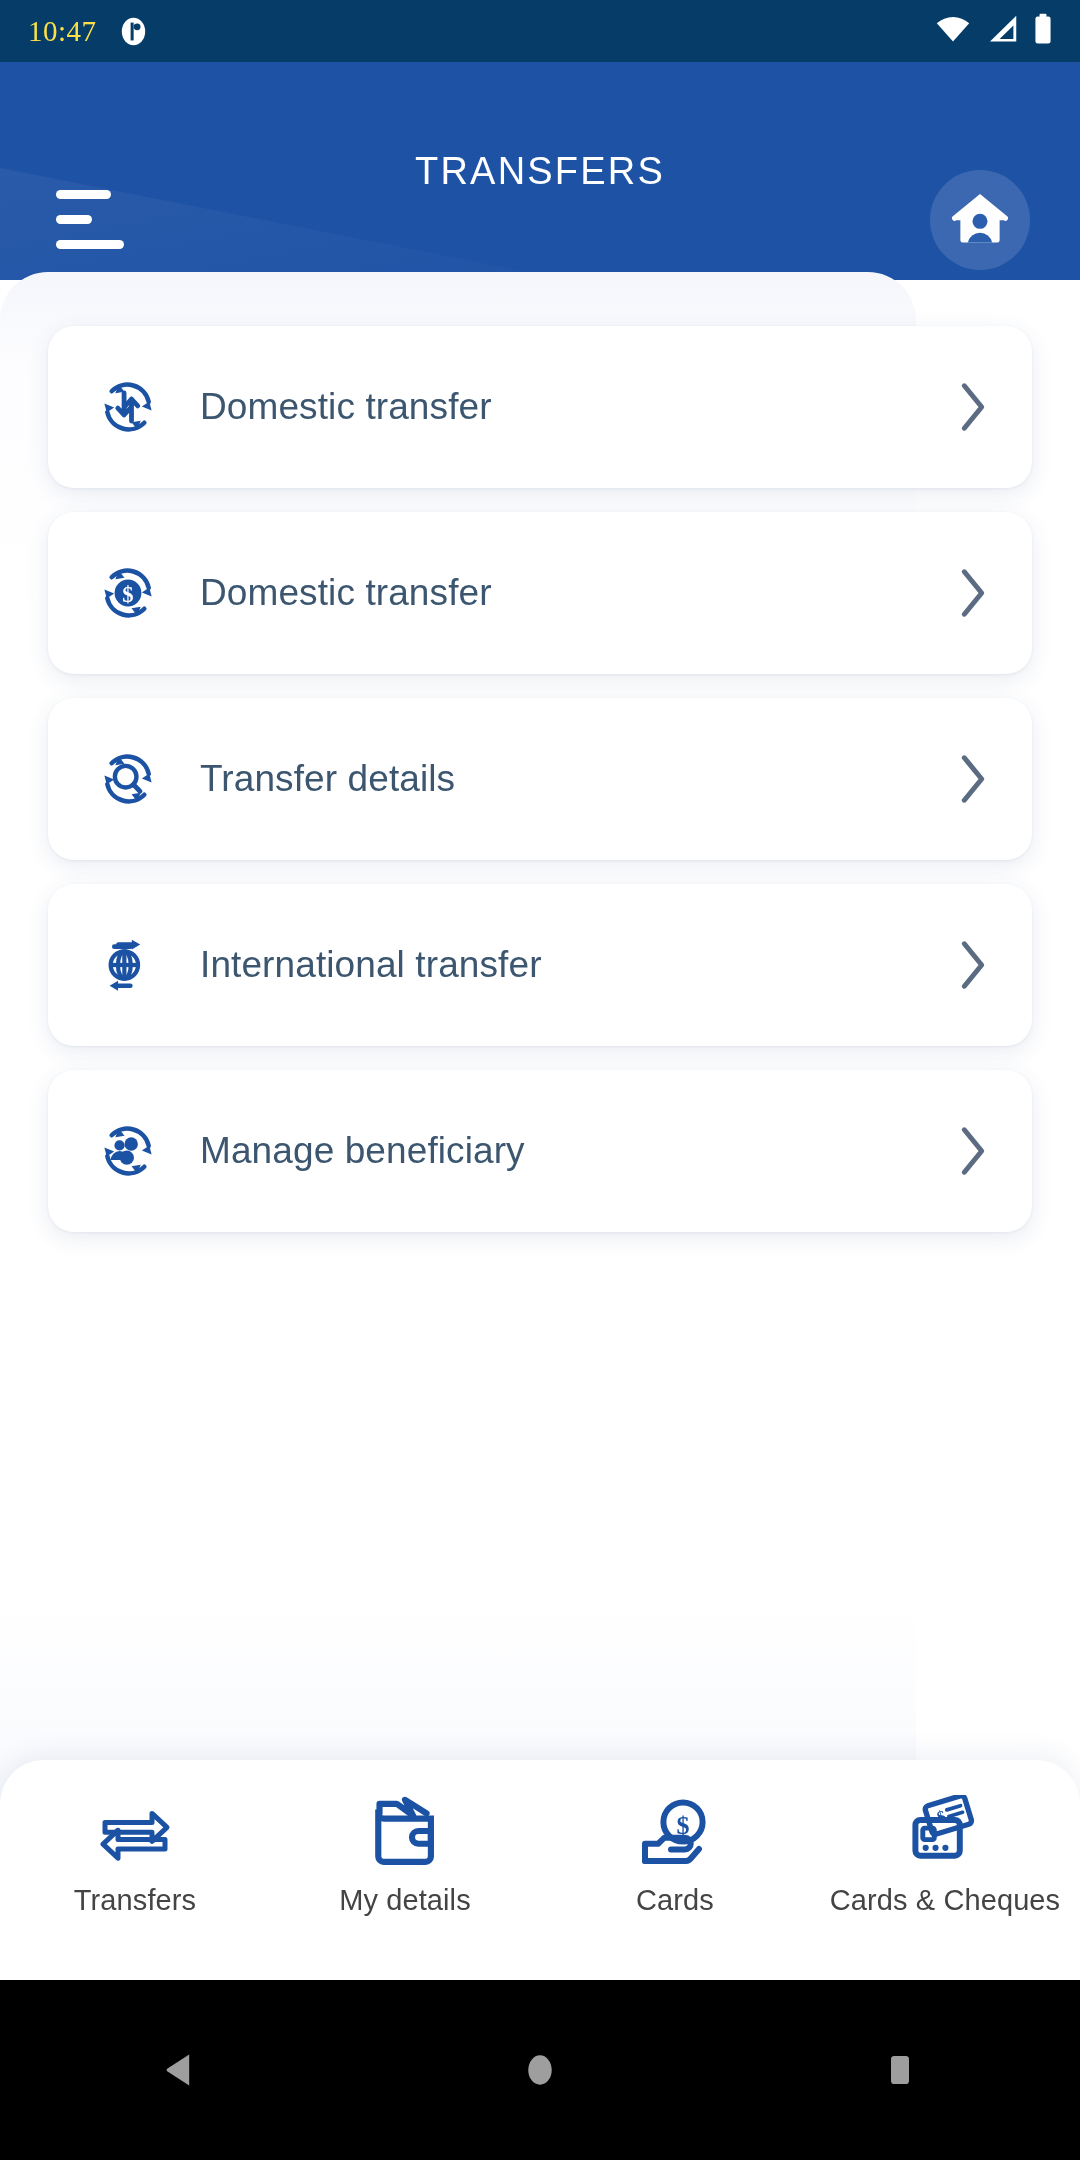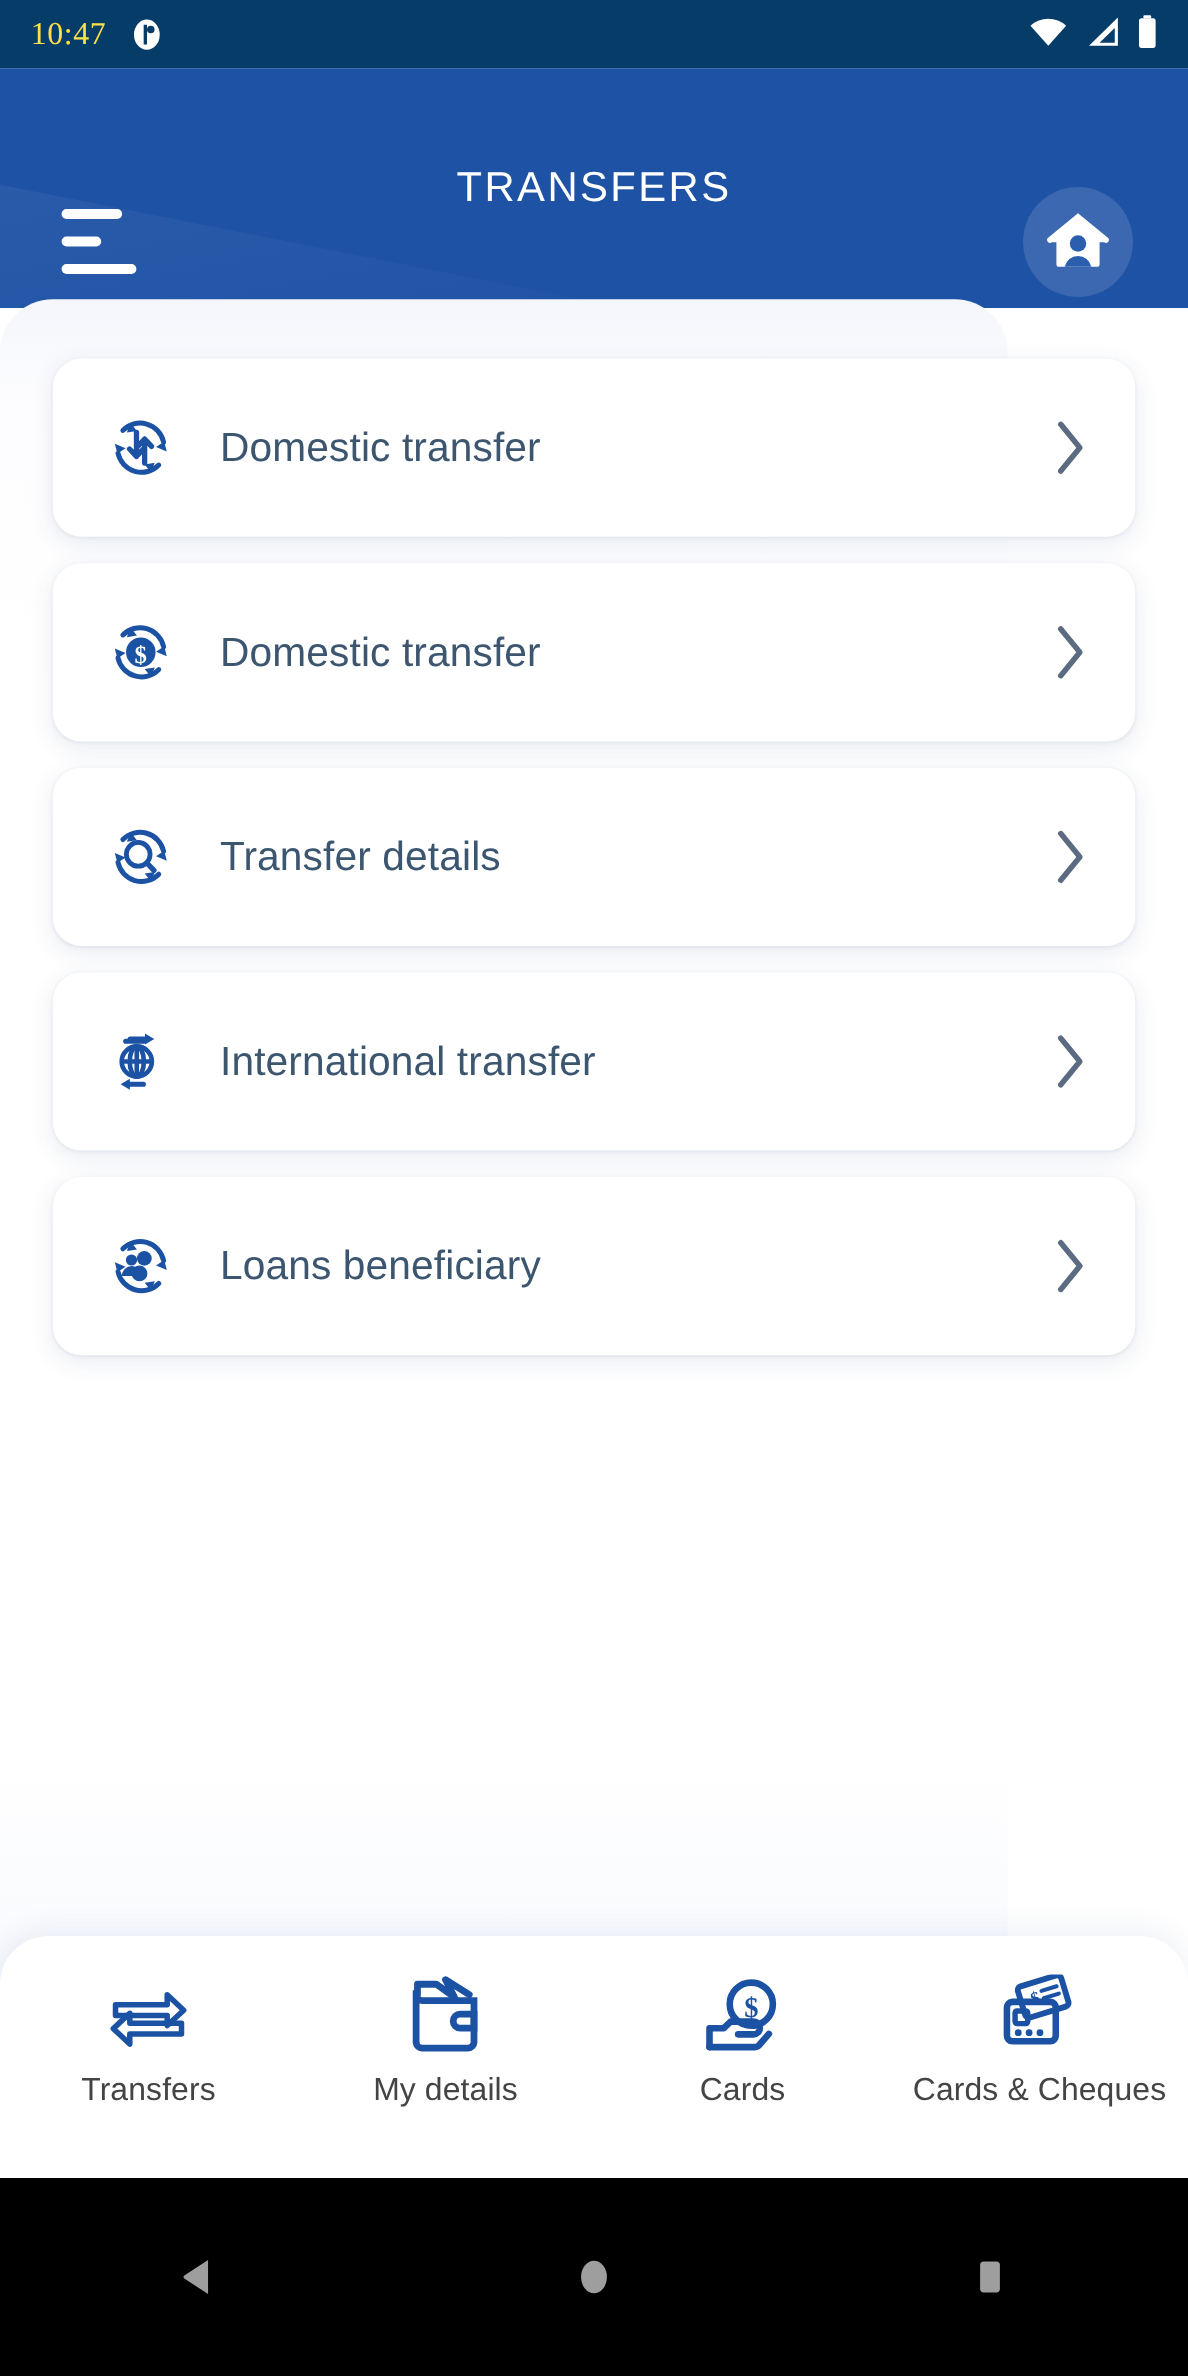--- a/index.html
+++ b/index.html
@@ -280,21 +280,21 @@
             <path d="M17.6 8.6 L15.3 14.6 L21.6 13.6 Z" fill="#1c52a3"></path>
             <path d="M40.2 26.4 L38.6 20.2 L33.5 23.6 Z" fill="#1c52a3"></path>
             <path d="M30.4 39.4 L32.7 33.4 L26.4 34.4 Z" fill="#1c52a3"></path>
             <path d="M7.8 21.6 L9.4 27.8 L14.5 24.4 Z" fill="#1c52a3"></path>
             <circle cx="18.2" cy="20.2" r="3.5" fill="#1c52a3"></circle>
             <circle cx="26.2" cy="19.2" r="4.6" fill="#1c52a3"></circle>
             <path d="M12.2 30.2 A6.2 6.2 0 0 1 24.6 30.2 Z" fill="#1c52a3"></path>
             <circle cx="23.2" cy="28.6" r="4.9" fill="#1c52a3"></circle>
           </svg>
         </span>
-        <span class="card-label">Loans beneficiary</span>
+        <span class="card-label">Manage beneficiary</span>
         <span class="card-chev">
           <svg width="34" height="54" viewBox="0 0 16 28">
             <path d="M3.5 3 L12.5 14 L3.5 25" fill="none" stroke="#5b6b82" stroke-width="2.6" stroke-linecap="round" stroke-linejoin="round"></path>
           </svg>
         </span>
       </div>
 
     </div>
   </div>
 

